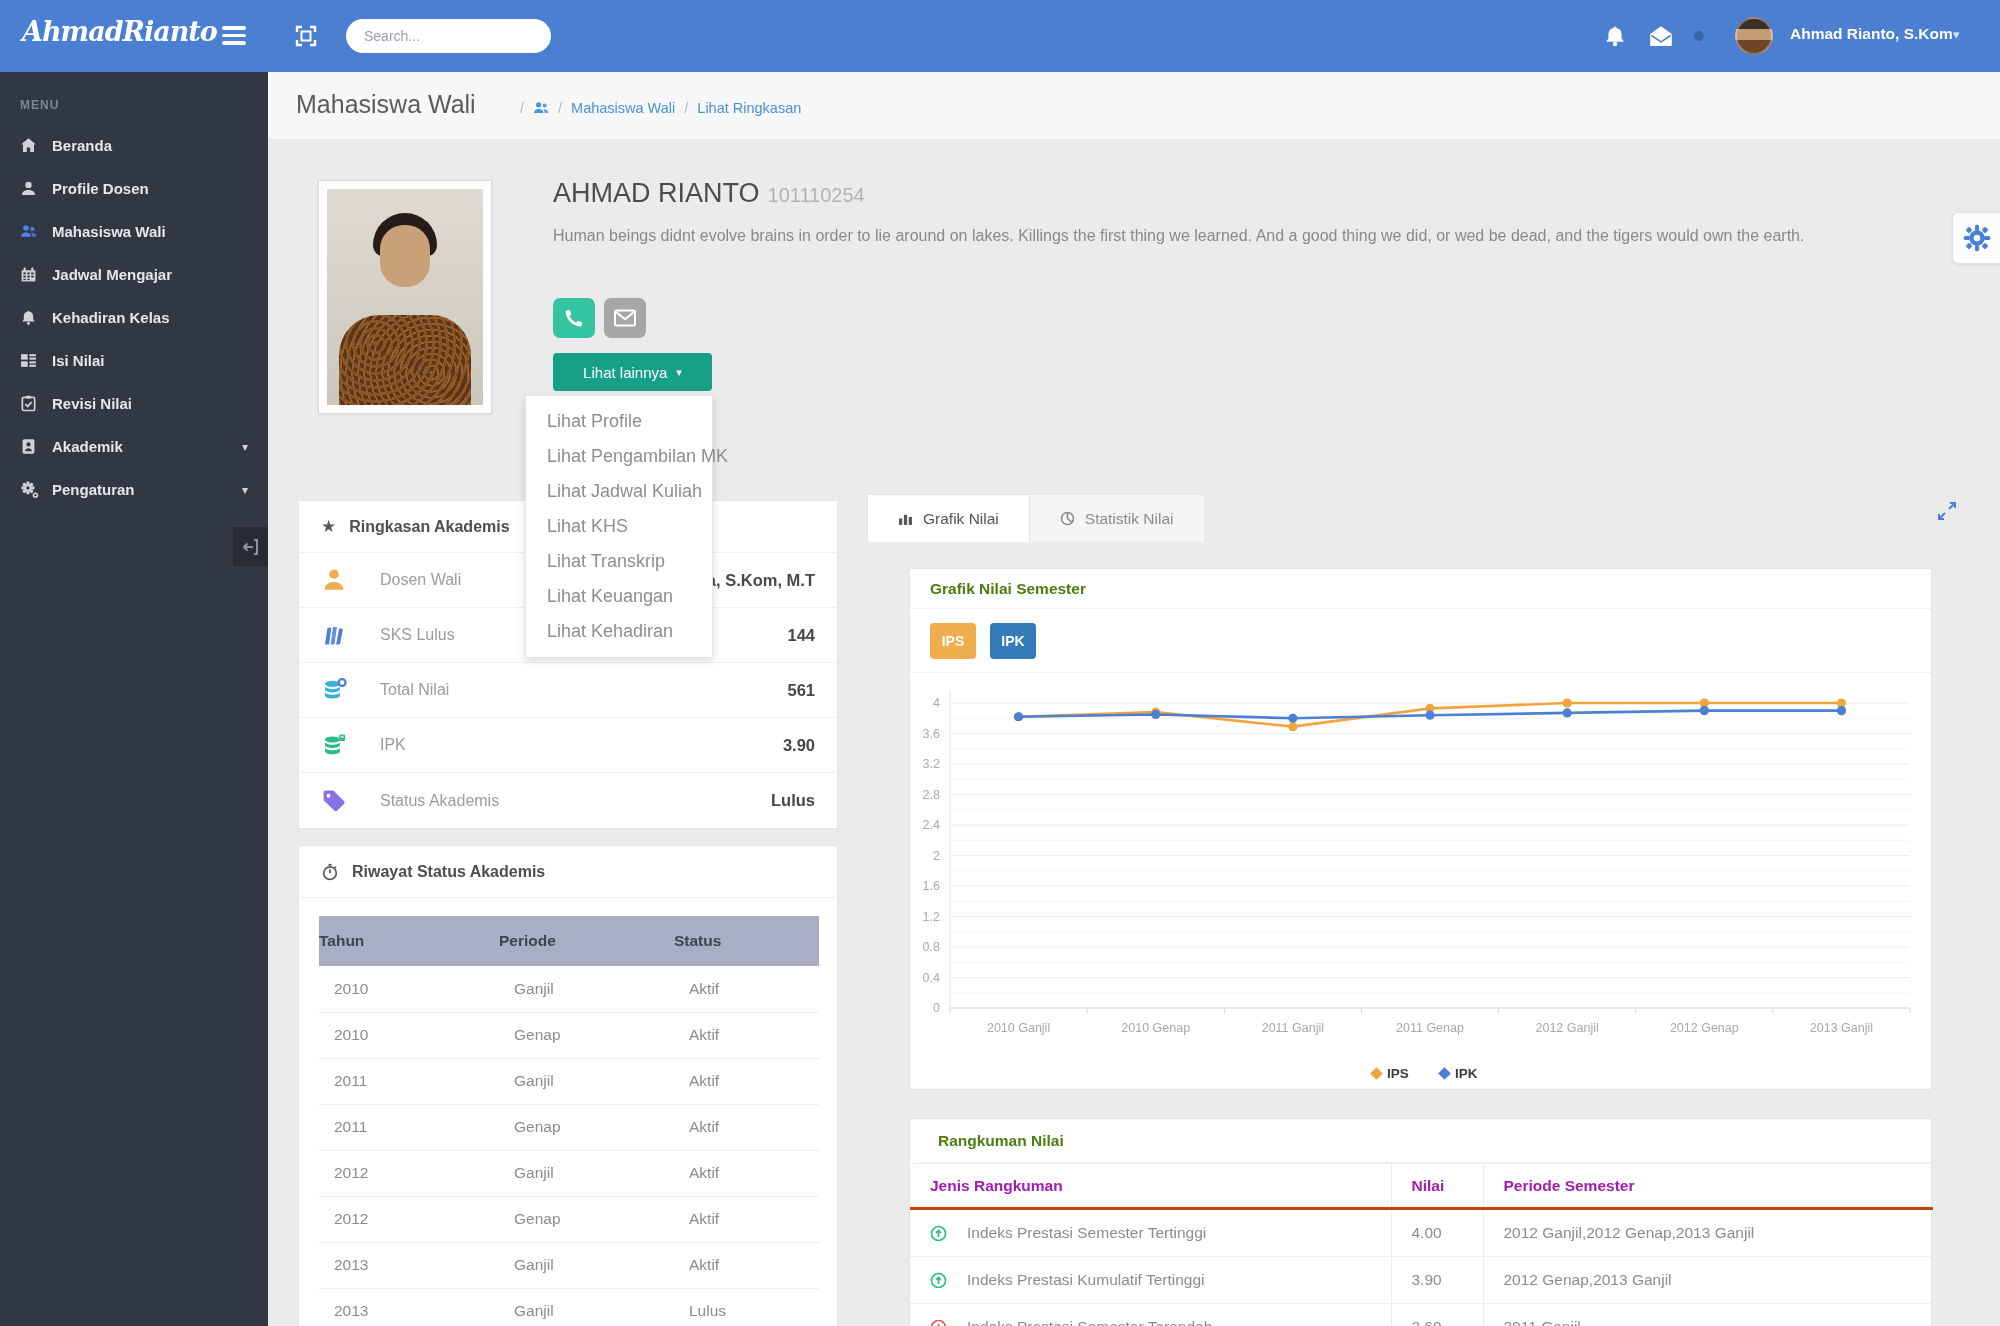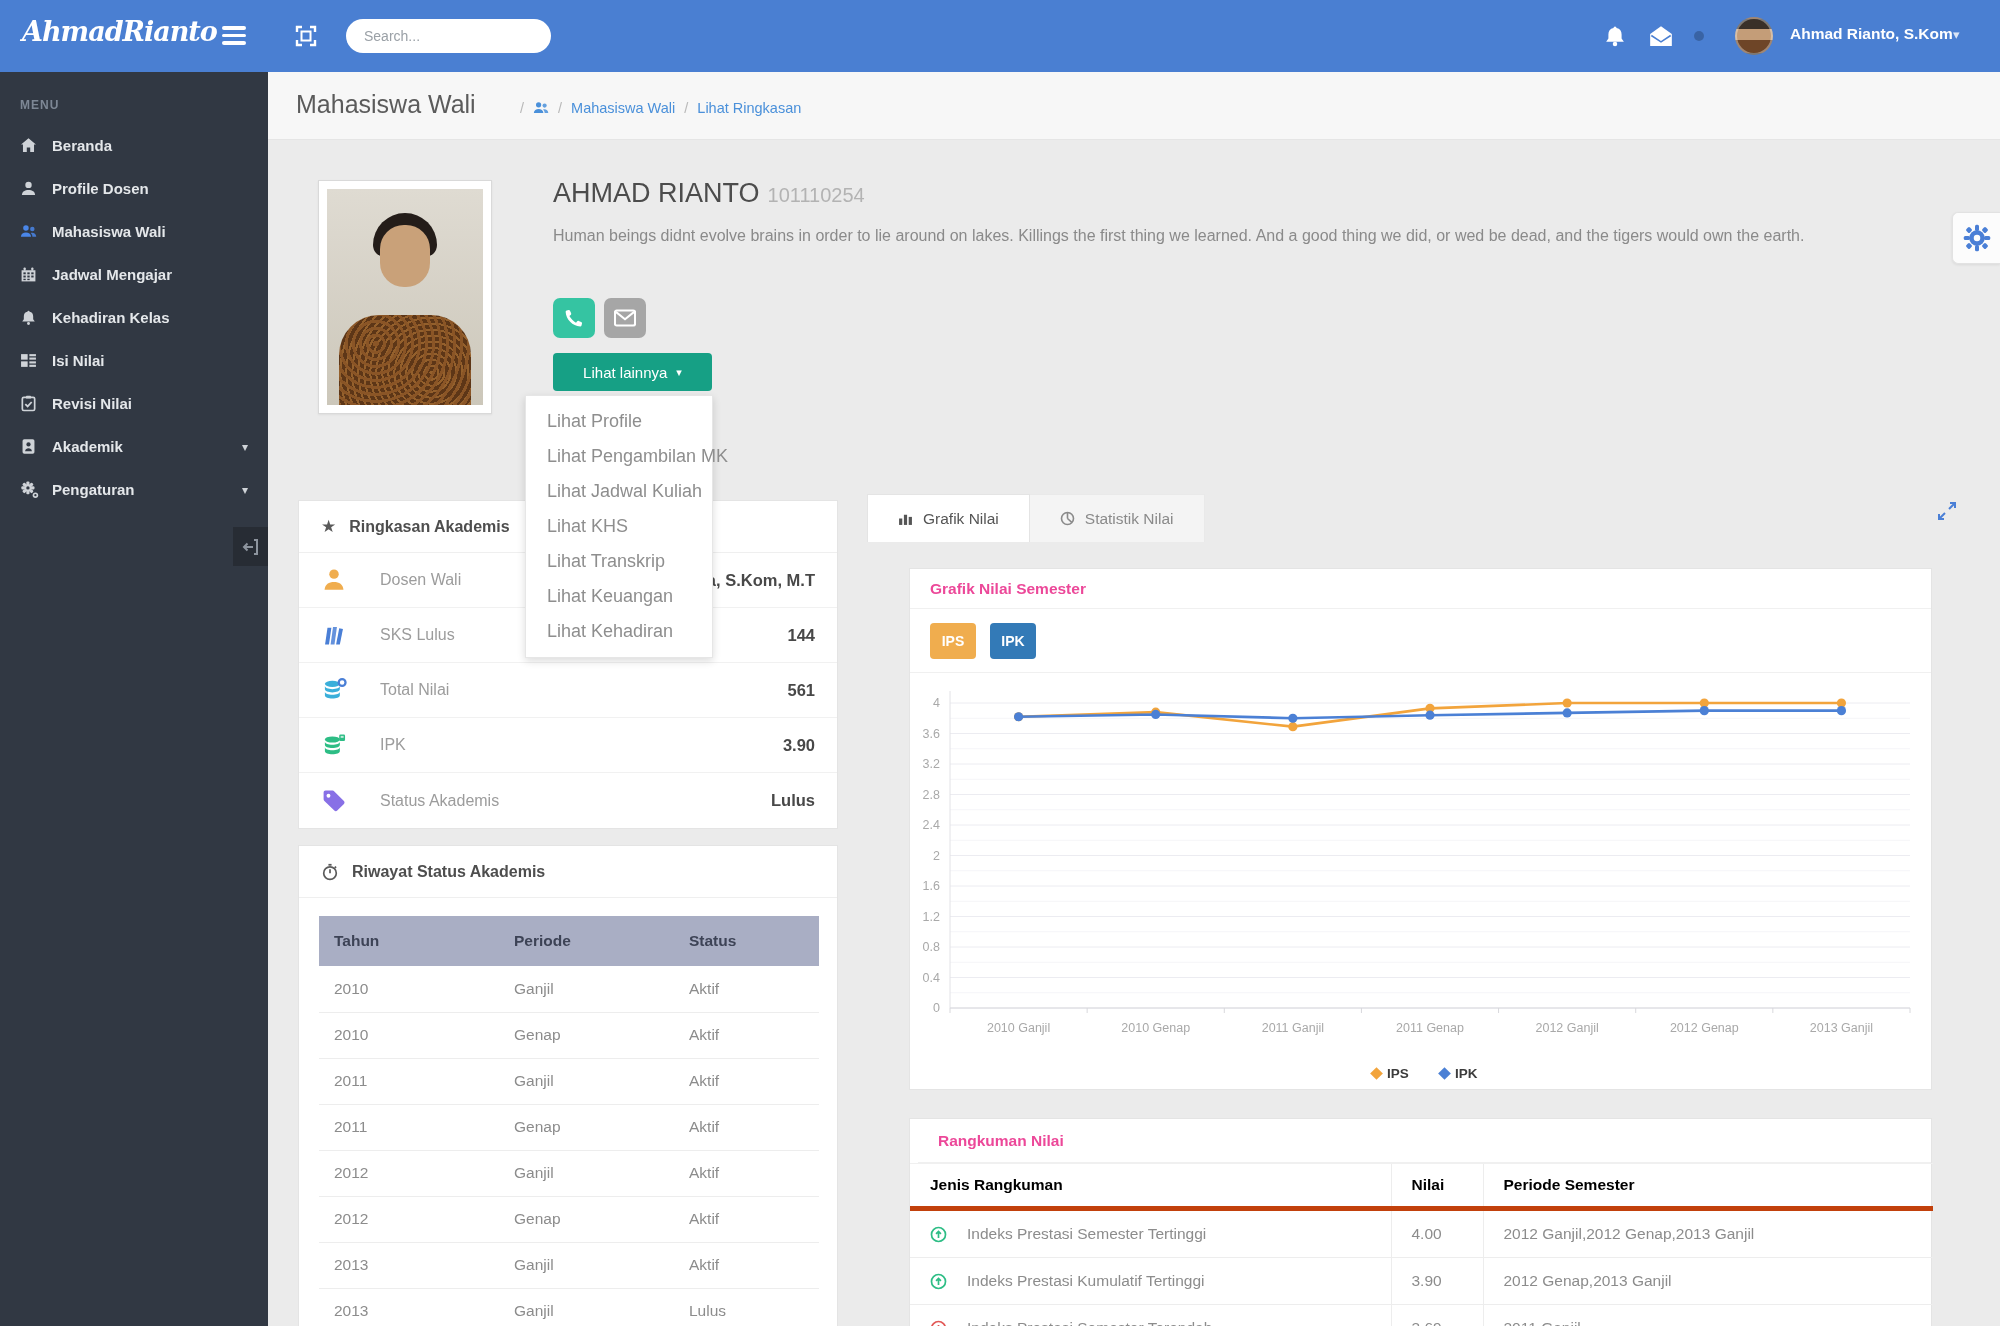--- a/index.html
+++ b/index.html
@@ -63,53 +63,53 @@
   .more-btn { position:absolute; left:553px; top:353px; width:159px; height:38px; background:#16a085; border:none; border-radius:4px;
               color:#fff; font-size:15px; font-family:"Liberation Sans",sans-serif; cursor:pointer; display:flex; align-items:center; justify-content:center; gap:9px; z-index:31; }
   .dropdown { position:absolute; left:525px; top:395px; width:188px; background:#fff; border:1px solid #e6e6e6; box-shadow:0 3px 8px rgba(0,0,0,0.14);
               padding:8px 0; z-index:30; }
   .dropdown-item { height:35px; line-height:35px; padding-left:21px; font-size:18px; color:#8e8e8e; cursor:pointer; white-space:nowrap; }
 
   
   .card { position:absolute; background:#fff; border:1px solid #e4e4e4; }
   .card-head { height:52px; display:flex; align-items:center; padding-left:22px; border-bottom:1px solid #efefef; gap:13px; }
   .card-head .ctitle { font-size:16px; font-weight:bold; color:#4e4e4e; }
-  .blue-title { font-size:15.5px; font-weight:bold; color:#ec4899; }
+  .blue-title { font-size:15.5px; font-weight:bold; color:#4d7c0f; }
 
   
   .ringkasan-card { left:298px; top:500px; width:540px; height:329px; }
   .rrow { position:relative; height:55px; display:flex; align-items:center; border-bottom:1px solid #f1f1f1; padding:0 22px; }
   .rrow:last-child { border-bottom:none; }
   .rrow .ricon { width:26px; height:26px; margin-right:33px; flex:0 0 26px; }
   .rrow .rlabel { font-size:16px; color:#9c9c9c; }
   .rrow .rvalue { margin-left:auto; font-size:16.5px; font-weight:bold; color:#484848; }
 
   
   .riwayat-card { left:298px; top:845px; width:540px; height:620px; }
   .riwayat-table { position:absolute; left:20px; top:70px; width:500px; border-collapse:collapse; }
-  .riwayat-table th { background:#a9aec4; color:#3d4356; font-size:15.5px; text-align:left; height:50px; padding-left:15px; font-weight:bold; }
+  .riwayat-table th { background:#a9aec4; color:#3d4356; font-size:15.5px; text-align:left; height:50px; font-weight:bold; }
   .riwayat-table td { height:46px; padding-left:15px; font-size:15.5px; color:#8c8c8c; border-bottom:1px solid #ededed; }
 
   
   .tabs { position:absolute; left:867px; top:494px; height:48px; display:flex; z-index:5; }
   .tab { height:48px; padding:0 30px; display:flex; align-items:center; gap:10px; font-size:15.5px; color:#555; cursor:pointer; }
   .tab.active { background:#fff; border:1px solid #e4e4e4; border-bottom:none; font-weight:normal; }
   .tab.inactive { background:#f4f4f4; border:1px solid #e9e9e9; border-left:none; border-bottom:none; color:#8a8a8a; }
   .expand-icon { position:absolute; left:1936px; top:500px; width:22px; height:22px; cursor:pointer; }
 
   .chart-card { left:909px; top:568px; width:1023px; height:522px; }
   .chart-title-row { height:40px; display:flex; align-items:center; padding-left:20px; border-bottom:1px solid #f0f0f0; }
   .series-btn-row { height:64px; display:flex; align-items:center; gap:14px; padding-left:20px; border-bottom:1px solid #f0f0f0; }
   .series-btn { width:46px; height:36px; border:none; border-radius:4px; color:#fff; font-weight:bold; font-size:14px; cursor:pointer; font-family:"Liberation Sans",sans-serif; }
   .btn-ips { background:#f0ad4e; }
   .btn-ipk { background:#337ab7; }
 
   .rangkuman-card { left:909px; top:1118px; width:1023px; height:320px; }
   .rk-table { position:absolute; left:0; top:44px; width:1023px; border-collapse:collapse; }
-  .rk-table th { font-size:15.5px; color:#000000; text-align:left; height:45px; padding-left:20px; border-top:1px solid #f0f0f0; border-bottom:5px solid #c2410c; font-weight:bold; }
+  .rk-table th { font-size:15.5px; color:#a21caf; text-align:left; height:45px; padding-left:20px; border-top:1px solid #f0f0f0; border-bottom:3px solid #c2410c; font-weight:bold; }
   .rk-table td { font-size:15.5px; color:#8c8c8c; height:46px; padding-left:20px; border-bottom:1px solid #ededed; }
   .rk-table .vline { border-left:1px solid #ededed; }
   .rk-jenis { display:flex; align-items:center; gap:20px; height:46px; }
   .col-nilai { width:92px; }
   .col-periode { width:450px; }
 
   svg.inline { display:block; }
 </style>
 </head>
 <body>

